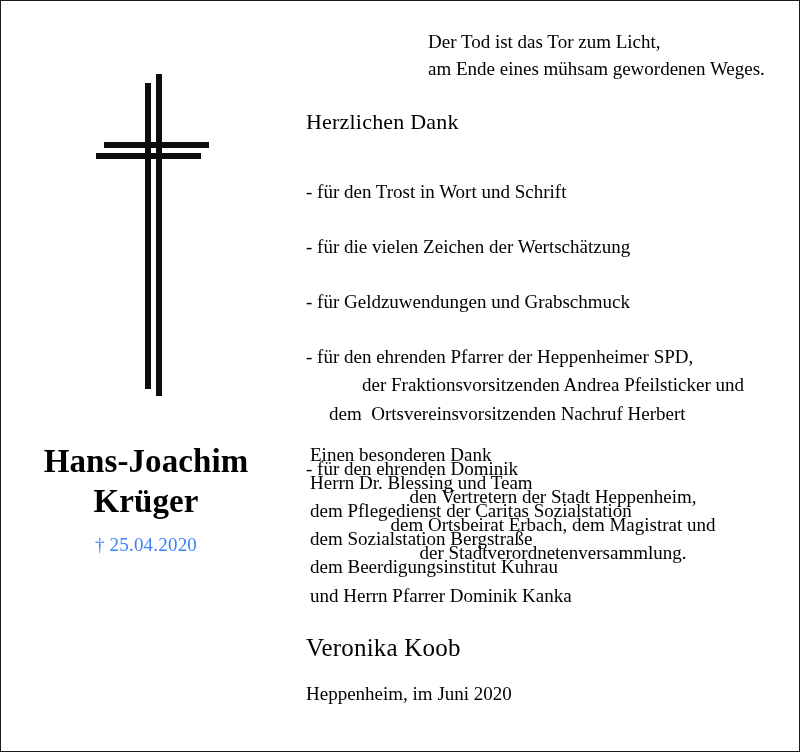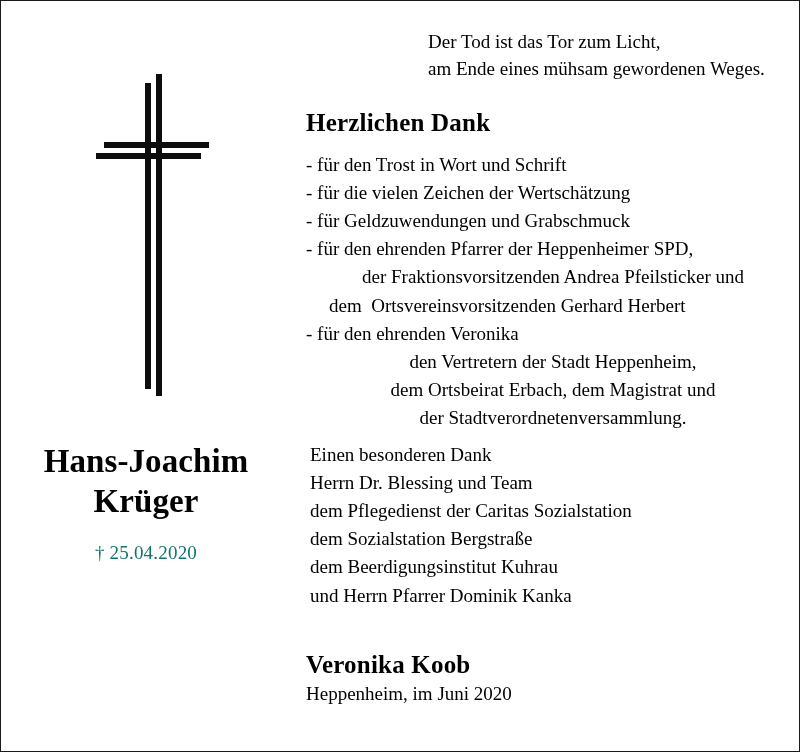--- a/index.html
+++ b/index.html
@@ -48,25 +48,25 @@
     text-align: center;
   }
   .deceased-name {
     font-size: 33px;
     font-weight: bold;
     line-height: 1.22;
     letter-spacing: 0.1px;
     color: #000;
   }
   .deceased-date {
-    margin-top: 20px;
+    margin-top: 12px;
     font-size: 19px;
     font-weight: normal;
     letter-spacing: 0.2px;
-    color: #0f766e;
+    color: #3b82f6;
   }
 
   
   .right-col {
     position: absolute;
     left: 303px;
     top: 0;
     width: 490px;
     height: 600px;
   }
@@ -78,55 +78,54 @@
     font-size: 19px;
     line-height: 1.42;
     white-space: nowrap;
   }
   .epigraph div { white-space: pre; }
 
   .thanks-heading {
     position: absolute;
     left: 2px;
     top: 108px;
-    font-size: 25px;
-    font-weight: bold;
+    font-size: 22px;
+    font-weight: normal;
     letter-spacing: 0.2px;
   }
 
   .thanks-list {
     position: absolute;
     left: 2px;
     top: 150px;
     width: 480px;
     font-size: 19px;
     line-height: 1.48;
   }
-  .thanks-list .item { white-space: pre; }
+  .thanks-list .item { white-space: pre; margin-top: 27px; }
   .thanks-list .sub  { white-space: pre; padding-left: 14px; text-align: center; }
   .thanks-list .sub2 { white-space: pre; padding-left: 23px; }
 
   .special-thanks {
     position: absolute;
     left: 6px;
     top: 440px;
     width: 480px;
     font-size: 19px;
     line-height: 1.48;
   }
   .special-thanks div { white-space: pre; }
 
   .signature-name {
     position: absolute;
     left: 2px;
     top: 633px;
     font-size: 25px;
-    font-weight: bold;
+    font-weight: normal;
     letter-spacing: 0.2px;
-    margin-top: 17px;
   }
 
   .signature-place {
     position: absolute;
     left: 2px;
     top: 682px;
     font-size: 19px;
   }
 </style>
 </head>
@@ -167,22 +166,22 @@
     </div>
 
     <div class="thanks-heading">Herzlichen Dank</div>
 
     <div class="thanks-list">
       <div class="item">- für den Trost in Wort und Schrift</div>
       <div class="item">- für die vielen Zeichen der Wertschätzung</div>
       <div class="item">- für Geldzuwendungen und Grabschmuck</div>
       <div class="item">- für den ehrenden Pfarrer der Heppenheimer SPD,</div>
       <div class="sub">der Fraktionsvorsitzenden Andrea Pfeilsticker und</div>
-      <div class="sub2">dem  Ortsvereinsvorsitzenden Gerhard Herbert</div>
-      <div class="item">- für den ehrenden Veronika</div>
+      <div class="sub2">dem  Ortsvereinsvorsitzenden Nachruf Herbert</div>
+      <div class="item">- für den ehrenden Dominik</div>
       <div class="sub">den Vertretern der Stadt Heppenheim,</div>
       <div class="sub">dem Ortsbeirat Erbach, dem Magistrat und</div>
       <div class="sub">der Stadtverordnetenversammlung.</div>
     </div>
 
     <div class="special-thanks">
       <div>Einen besonderen Dank</div>
       <div>Herrn Dr. Blessing und Team</div>
       <div>dem Pflegedienst der Caritas Sozialstation</div>
       <div>dem Sozialstation Bergstraße</div>

